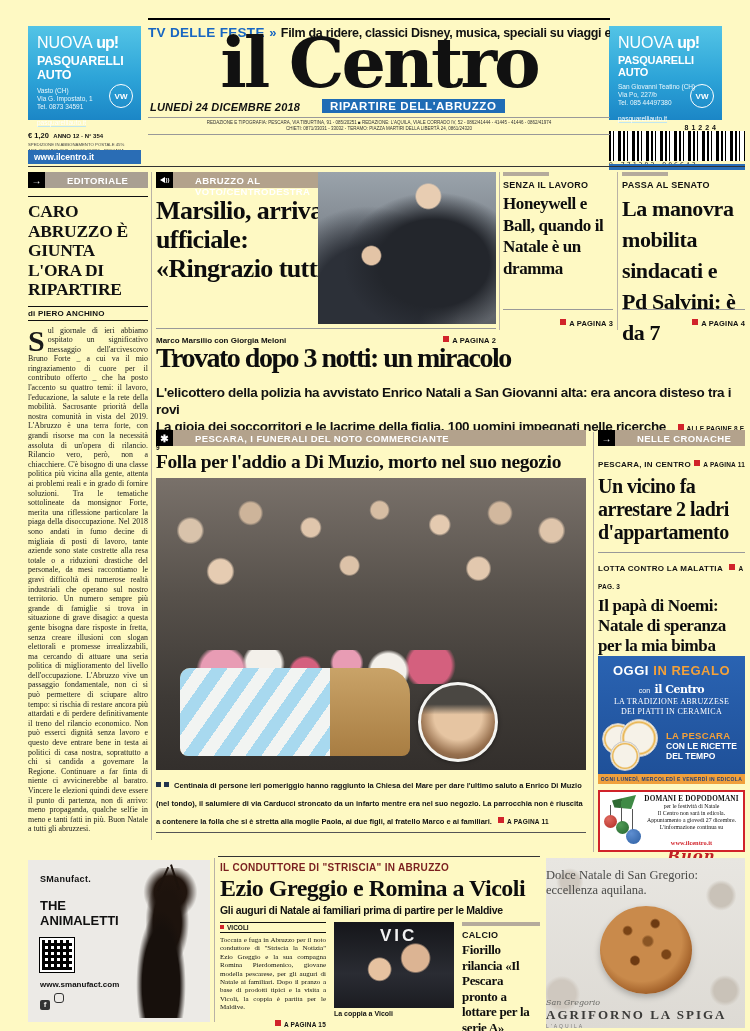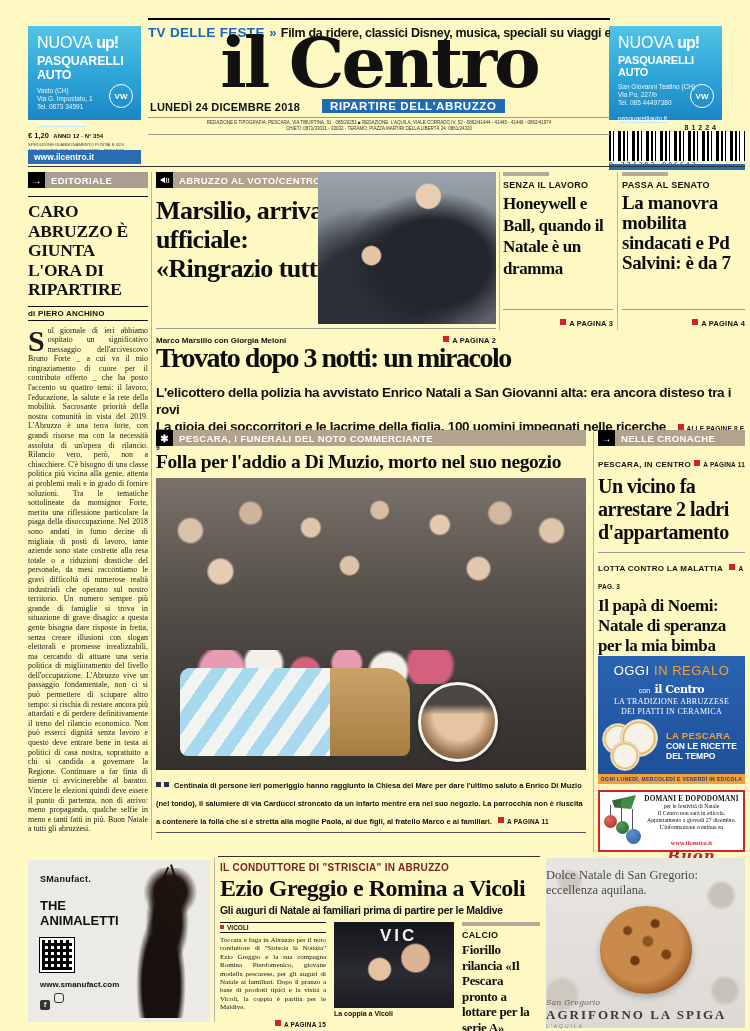--- a/index.html
+++ b/index.html
@@ -12,41 +12,41 @@
   .hline{position:absolute;height:1px;background:#555;}
   
   .sq{display:inline-block;width:6px;height:6px;background:#d1232a;margin:0 3px 0 0;vertical-align:1px;}
   .sq.dark{background:#23344d;width:5px;height:5px;}
   .pref{font-size:7.5px;font-weight:bold;letter-spacing:.2px;color:#111;}
   
   .kbar{display:flex;align-items:stretch;height:16px;}
   .kicon{width:17px;background:#000;color:#fff;display:flex;align-items:center;justify-content:center;
          font-size:10px;font-weight:bold;flex:0 0 17px;}
   .ktxt{flex:1;background:#b3a28c;color:#fff;font-weight:bold;font-size:9.5px;
-        letter-spacing:.4px;padding:3px 0 0 6px;text-transform:uppercase;}
+        letter-spacing:.4px;padding:3px 0 0 22px;text-transform:uppercase;}
   
   .vwad{background:linear-gradient(180deg,#53c4e6 0%,#2da4d8 55%,#1b86c6 100%);
         color:#fff;padding:8px 9px 6px;box-sizing:border-box;}
   .vwad .up{font-weight:900;font-size:16px;letter-spacing:-1px;}
   .vwad .dealer{font-weight:900;font-size:12.5px;margin-top:2px;letter-spacing:-.2px;}
   .vwad .addr{font-size:6.5px;line-height:8px;margin-top:5px;color:#e9f7fc;}
   .vwad .site{font-size:6.5px;margin-top:6px;border-bottom:1px solid #bfe6f2;display:inline-block;}
   .vwlogo{position:absolute;right:8px;bottom:12px;width:22px;height:22px;border:1.5px solid #fff;
           border-radius:50%;display:flex;align-items:center;justify-content:center;
           font-size:8px;font-weight:bold;color:#fff;}
   .bluebar{background:#2a6db5;color:#fff;font-weight:bold;font-size:8.5px;
            padding:2px 6px;box-sizing:border-box;}
   
   .tvstrip{border-top:2px solid #000;padding-top:3px;white-space:nowrap;overflow:hidden;}
   .tvlabel{color:#1766c2;font-weight:900;font-size:13.5px;letter-spacing:.3px;}
   .tvarr{color:#1766c2;font-weight:900;font-size:13px;}
   .tvtext{font-weight:bold;font-size:12.5px;letter-spacing:-.3px;}
   .mast{font-family:"DejaVu Serif",serif;font-weight:900;font-size:70px;letter-spacing:-3px;
         text-align:center;line-height:66px;}
-  .dateline{font-weight:bold;font-size:11px;letter-spacing:.2px;}
+  .dateline{font-weight:bold;font-size:11px;letter-spacing:.2px;font-style:italic;}
   .tagline{background:#1f6cb5;color:#fff;font-weight:900;font-size:11.5px;letter-spacing:.6px;
            padding:1px 8px;}
   .contacts{font-size:4.5px;color:#333;text-align:center;line-height:6px;}
   .pricebox{font-size:7.5px;font-weight:900;}
   .legal{font-size:4.3px;color:#444;line-height:5.5px;}
   
   .barcode{height:30px;background:
     repeating-linear-gradient(90deg,#000 0 2px,#fff 2px 4px,#000 4px 5px,#fff 5px 9px,#000 9px 12px,#fff 12px 14px);}
   .bcnum{font-size:6.5px;letter-spacing:2px;font-family:"DejaVu Sans Mono",monospace;}
   
@@ -100,21 +100,21 @@
       radial-gradient(circle at 50% 42%,#e6c5a2 0 42%,#97704e 68%,#5d4634 100%);}
   .greggio-ph{background:
      radial-gradient(circle at 38% 55%,#e6c2a0 0 12%,transparent 14%),
      radial-gradient(circle at 68% 42%,#dcb493 0 14%,transparent 16%),
      linear-gradient(180deg,#15161a 0%,#2a2c33 60%,#1b1c21 100%);}
   .vicsign{position:absolute;left:46px;top:4px;color:#f2f2f2;font-weight:bold;font-size:17px;letter-spacing:3px;}
   .photocap{font-size:7px;font-weight:900;padding-top:2px;}
   
   .promo{background:linear-gradient(180deg,#2a63b2 0%,#1e4f97 100%);color:#fff;text-align:center;
          box-sizing:border-box;padding:5px 4px 0;}
-  .promo .r1 strong{font-size:13px;font-weight:400;letter-spacing:.5px;margin-top:8px;}
+  .promo .r1 strong{font-size:13px;font-weight:700;letter-spacing:.5px;margin-top:8px;}
   .promo .orange{color:#f3a13a;}
   .promo .con{font-size:7px;}
   .promo .ilcentro{font-family:"DejaVu Serif",serif;font-weight:900;font-size:11px;letter-spacing:-.5px;}
   .promo .trad{font-family:"Liberation Serif",serif;font-size:8px;letter-spacing:.3px;line-height:10px;}
   .plates{position:relative;width:62px;height:52px;}
   .plate{position:absolute;border-radius:50%;background:radial-gradient(circle,#f6f2e8 0 55%,#e8b24a 62%,#f6f2e8 70%,#3b72b8 78%,#f6f2e8 84%);border:1px solid #ccc;}
   .promo .rac{font-size:9.5px;font-weight:900;color:#f3a13a;letter-spacing:.3px;}
   .promo .ric{font-size:8.5px;font-weight:900;line-height:10px;}
   .promostrip{background:#f0a03c;color:#1e3d78;font-size:5px;font-weight:bold;
               padding:2px 0;text-align:center;letter-spacing:.4px;}
@@ -258,21 +258,21 @@
     <div class="minikick">SENZA IL LAVORO</div>
     <div class="hl" style="font-size:17px;line-height:21.5px;margin-top:3px;letter-spacing:-.4px;">Honeywell e Ball, quando il Natale è un dramma</div>
     <div style="position:absolute;bottom:0;right:0;left:0;border-top:1px solid #999;text-align:right;padding-top:2px;">
       <span class="sq"></span><span class="pref">A PAGINA 3</span>
     </div>
   </div>
 
   <div class="abs" style="left:622px;top:172px;width:123px;height:158px;">
     <div class="graynub"></div>
     <div class="minikick">PASSA AL SENATO</div>
-    <div class="hl" style="font-size:19px;line-height:20px;margin-top:3px;letter-spacing:-.4px;">La manovra mobilita sindacati e Pd Salvini: è da 7</div>
+    <div class="hl" style="font-size:22px;line-height:31px;margin-top:3px;letter-spacing:-.4px;">La manovra mobilita sindacati e Pd Salvini: è da 7</div>
     <div style="position:absolute;bottom:0;right:0;left:0;border-top:1px solid #999;text-align:right;padding-top:2px;">
       <span class="sq"></span><span class="pref">A PAGINA 4</span>
     </div>
   </div>
 
   <div class="abs" style="left:156px;top:336px;width:590px;">
     <div class="hl" style="font-size:28px;line-height:44px;letter-spacing:-1.5px;">Trovato dopo 3 notti: un miracolo</div>
     <div class="deck" style="font-size:13.5px;line-height:17px;margin-top:4px;">L'elicottero della polizia ha avvistato Enrico Natali a San Giovanni alta: era ancora disteso tra i rovi</div>
     <div class="deck" style="font-size:13.5px;line-height:17px;">
       <span>La gioia dei soccorritori e le lacrime della figlia, 100 uomini impegnati nelle ricerche</span>

